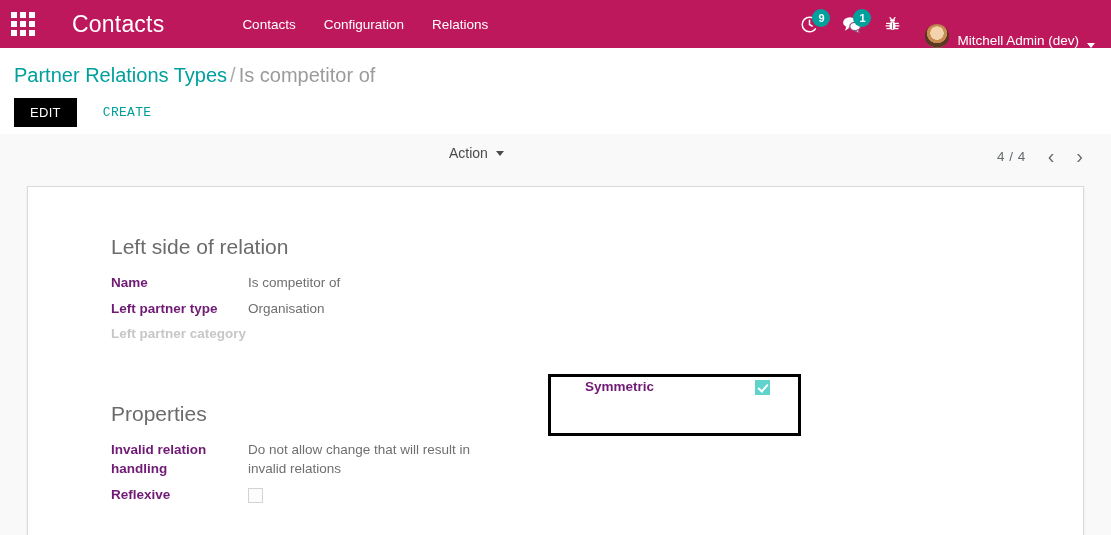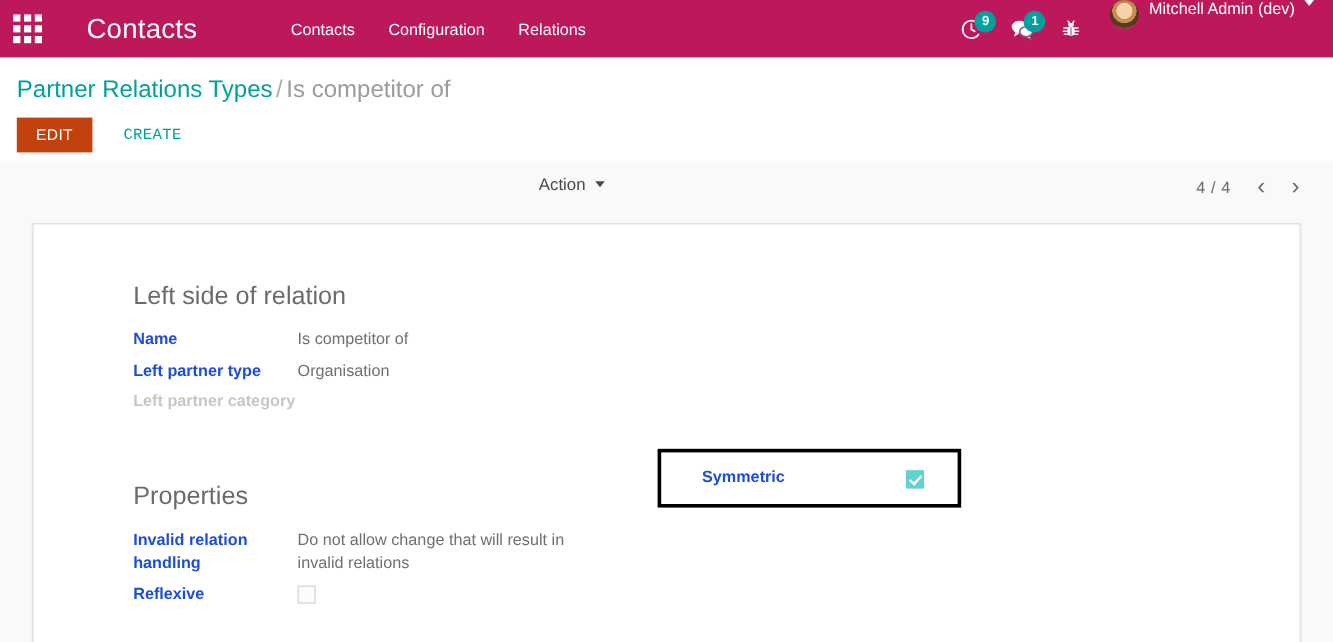--- a/index.html
+++ b/index.html
@@ -74,21 +74,21 @@
     border-radius: 9px;
     background: #00a09d;
     color: #fff;
     font-size: 11px;
     font-weight: 700;
     display: flex; align-items: center; justify-content: center;
     padding: 0 5px;
     line-height: 1;
   }
   #user-menu {
-    display: flex; align-items: flex-start;
+    display: flex; align-items: flex-end;
     height: 48px;
     padding: 0 6px 0 12px;
     cursor: pointer;
     gap: 8px;
   }
   #avatar {
     width: 24px; height: 24px;
     border-radius: 50%;
     background: radial-gradient(circle at 50% 38%, #f2d3ac 0 34%, #c98c52 36% 52%, #5b3a22 54% 72%, #8a6a4a 74% 100%);
     box-shadow: inset 0 0 0 1px rgba(0,0,0,.12);
@@ -117,21 +117,21 @@
   #breadcrumb-root { color: #00a09d; cursor: pointer; }
   #breadcrumb-sep { color: #adadad; padding: 0 3px; }
   #breadcrumb-current { color: #9b9b9b; }
   #cp-buttons {
     margin-top: 10px;
     display: flex;
     align-items: center;
     gap: 0px;
   }
   #edit-button {
-    background: #c2410c;
+    background: #000000;
     color: #ffffff;
     border: none;
     font-family: inherit;
     font-size: 13px;
     font-weight: 500;
     letter-spacing: .3px;
     padding: 7px 16px;
     cursor: pointer;
   }
   #create-button {
@@ -193,21 +193,21 @@
   .field-row {
     display: flex;
     align-items: flex-start;
     margin-bottom: 6px;
   }
   .field-label {
     width: 164px;
     padding-left: 27px;
     font-size: 13.5px;
     font-weight: 700;
-    color: #1d4ed8;
+    color: #701a75;
     line-height: 1.45;
     flex: none;
   }
   .field-label.empty { font-weight: 700; color: #c7c7c7; }
   .field-value {
     font-size: 13.5px;
     color: #6f6f6f;
     line-height: 1.45;
     max-width: 250px;
   }
@@ -232,25 +232,24 @@
     border: solid #ffffff;
     border-width: 0 2px 2px 0;
     transform: rotate(42deg);
   }
   #properties-section { margin-top: 58px; position: relative; }
   #properties-columns { display: flex; }
   #properties-left { width: 464px; flex: none; }
   #symmetric-highlight {
     position: absolute;
     left: 464px; top: -28px;
-    width: 253px; height: 49px;
+    width: 253px; height: 62px;
     border: 3px solid #000000;
     background: #ffffff;
     display: flex;
-    align-items: center;
     padding-left: 34px;
   }
   #symmetric-highlight .field-label {
     width: 170px; padding-left: 0;
   }
 </style>
 </head>
 <body>
 
 <div id="navbar">

